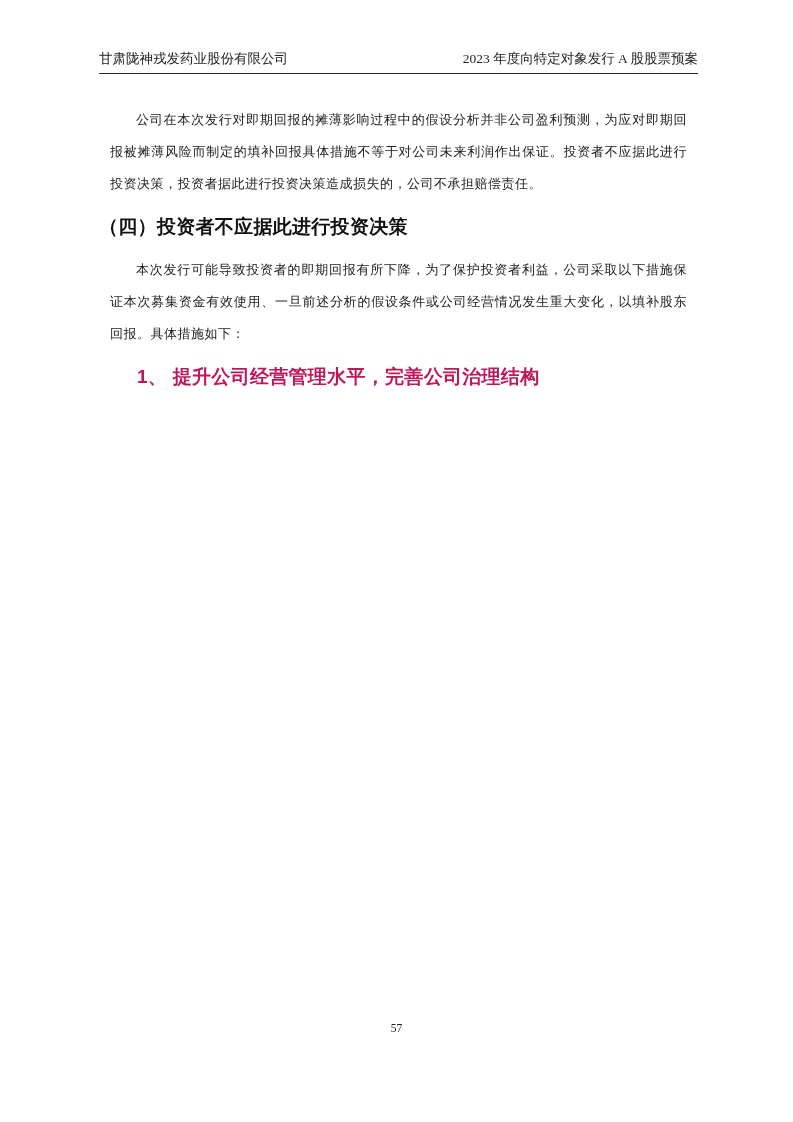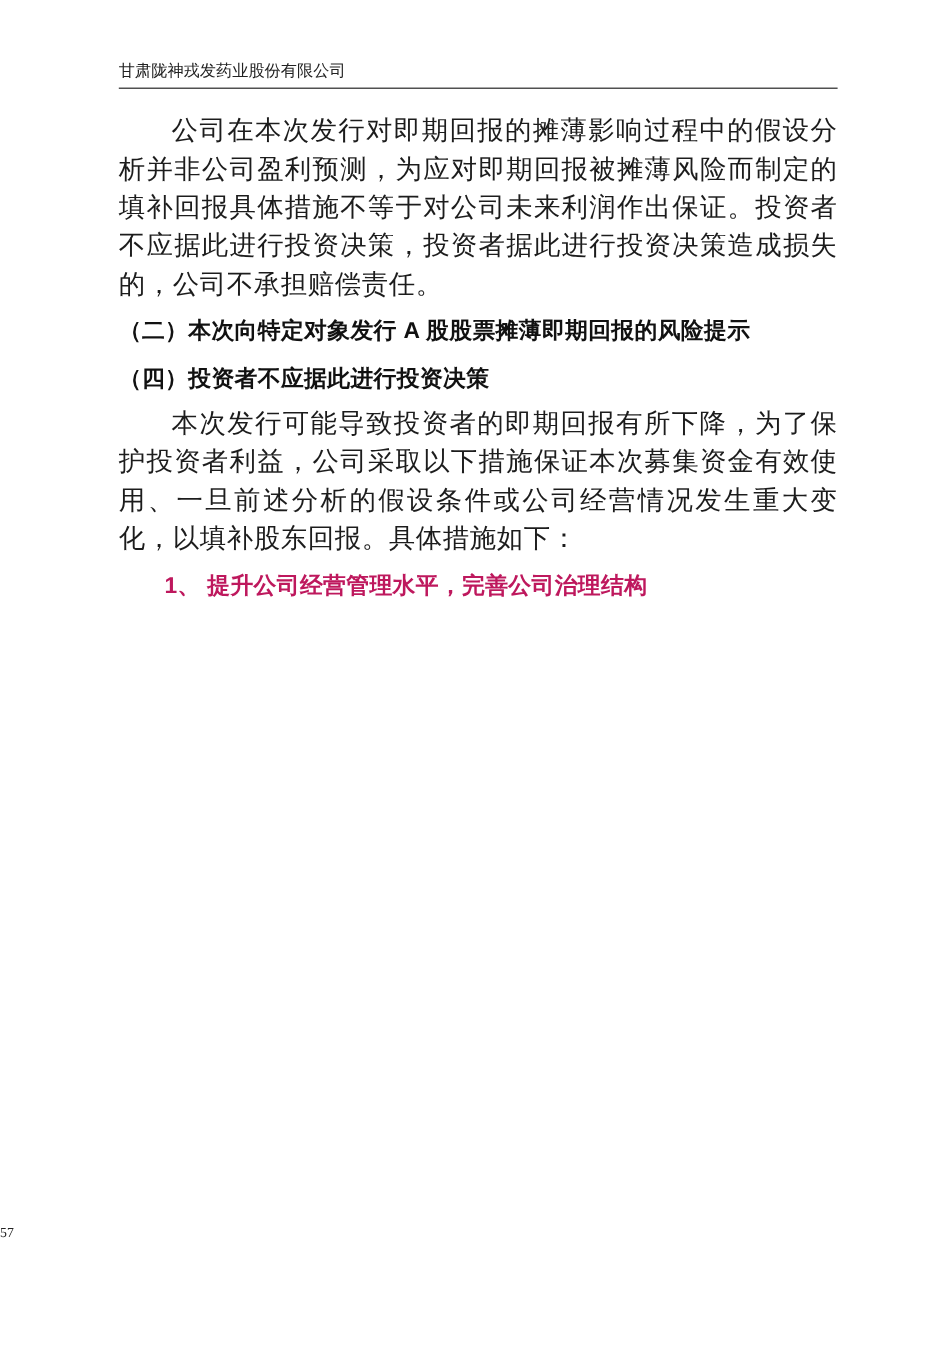--- a/index.html
+++ b/index.html
@@ -32,22 +32,22 @@
   }
   .doc-header .hdr-left { white-space: nowrap; }
   .doc-header .hdr-right { white-space: nowrap; }
   .doc-content {
     position: absolute;
     left: 99px;
     right: 95px;
     top: 93px;
   }
   p.body-para {
-    margin: 0;
-    font-size: 22px;
+    margin: 11px;
+    font-size: 13px;
     line-height: 32px;
     text-align: justify;
     text-indent: 2em;
     letter-spacing: 0.5px;
     word-break: break-all;
   }
   .sec-heading {
     margin: 8px 0 4px 0;
     font-size: 19px;
     line-height: 32px;
@@ -64,39 +64,39 @@
     font-family: "Liberation Sans", "DejaVu Sans", sans-serif;
     color: #be185d;
     text-indent: 2em;
     letter-spacing: 0.3px;
   }
   .doc-footer {
     position: absolute;
     left: 0;
     right: 0;
     top: 1022px;
-    text-align: left;
+    text-align: center;
     font-size: 11.5px;
     color: #222222;
   }
 </style>
 </head>
 <body>
 
 <div class="page">
 
   <div class="doc-header">
     <span class="hdr-left">甘肃陇神戎发药业股份有限公司</span>
+    <span class="hdr-right">2023 年度向特定对象发行 A 股股票预案</span>
   </div>
 
   <div class="doc-content">
 
     <p class="body-para">公司在本次发行对即期回报的摊薄影响过程中的假设分析并非公司盈利预测，为应对即期回报被摊薄风险而制定的填补回报具体措施不等于对公司未来利润作出保证。投资者不应据此进行投资决策，投资者据此进行投资决策造成损失的，公司不承担赔偿责任。</p>
 
-    <h2 class="sec-heading">（二）本次向特定对象发行 A 股股票摊薄即期回报的风险提示</h2>
 
 
 
 
     <h2 class="sec-heading">（四）投资者不应据此进行投资决策</h2>
 
     <p class="body-para">本次发行可能导致投资者的即期回报有所下降，为了保护投资者利益，公司采取以下措施保证本次募集资金有效使用、一旦前述分析的假设条件或公司经营情况发生重大变化，以填补股东回报。具体措施如下：</p>
 
     <h3 class="sub-heading">1、 提升公司经营管理水平，完善公司治理结构</h3>
 

